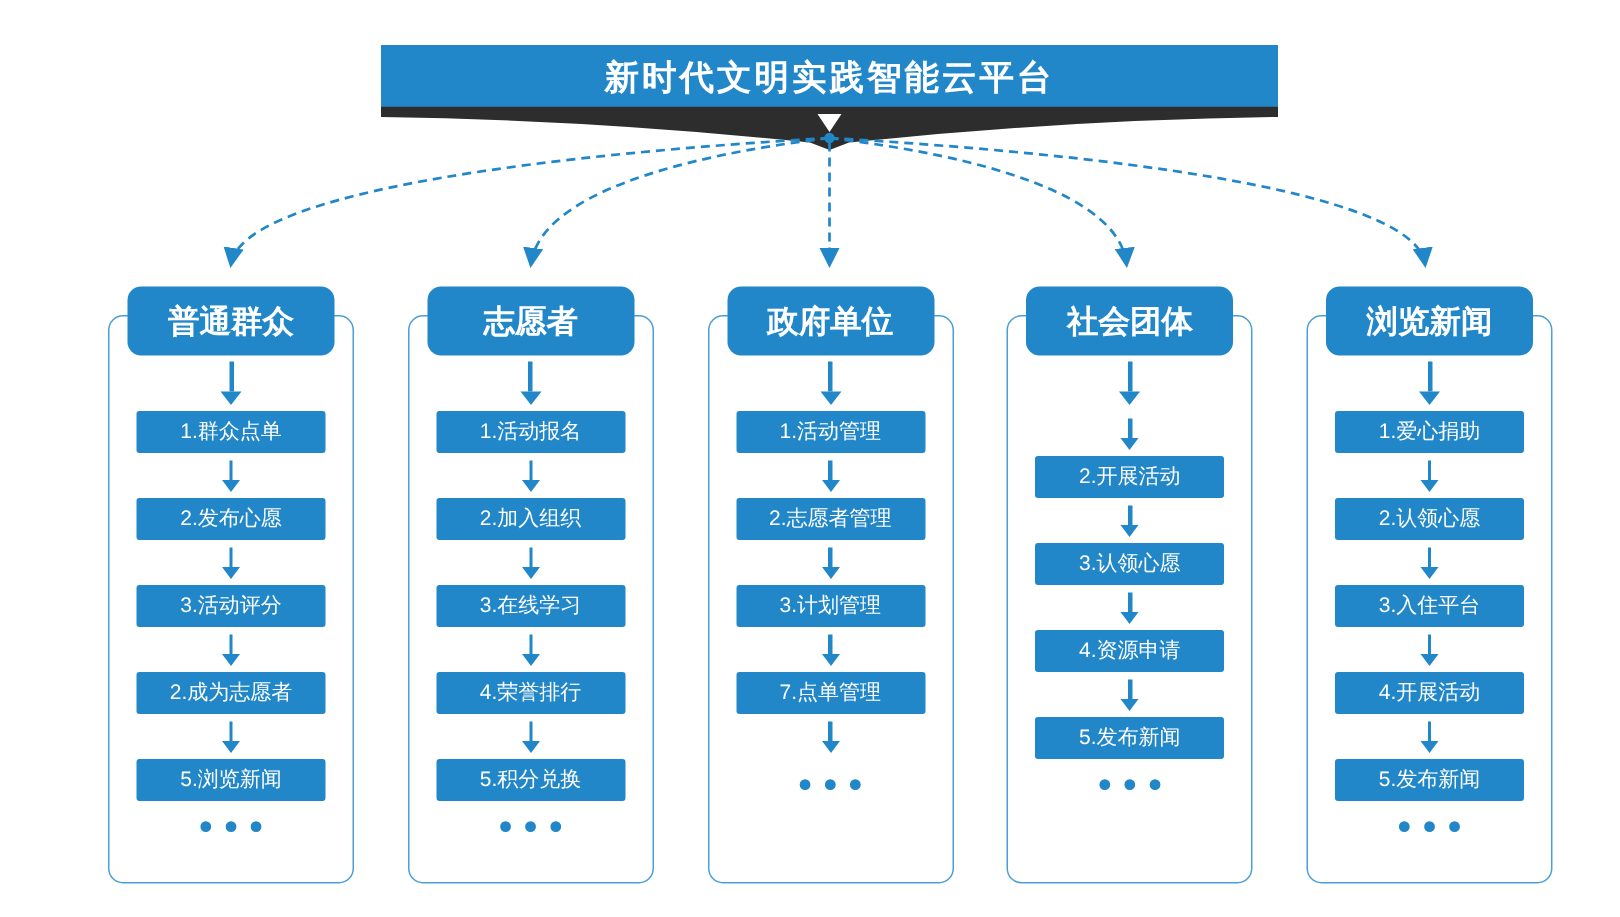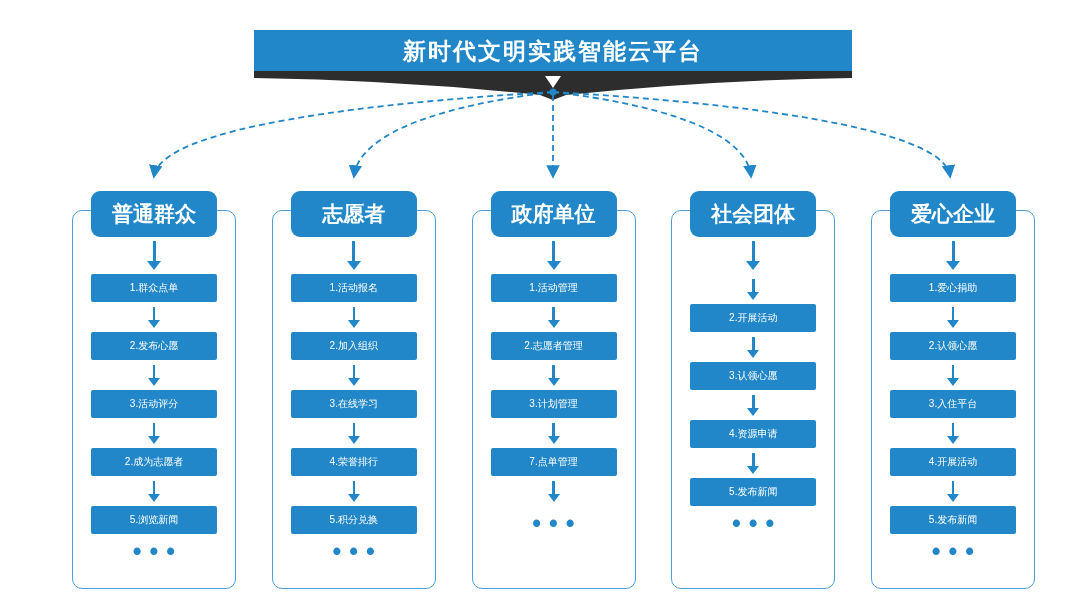--- a/index.html
+++ b/index.html
@@ -23,29 +23,29 @@
     position:absolute;left:0;top:191px;width:1080px;height:398px;
     display:flex;justify-content:space-between;
     padding-left:72px;padding-right:45px;box-sizing:border-box;
   }
   .col{position:relative;width:164px;height:398px;display:flex;flex-direction:column;align-items:center;}
   .frame{
     position:absolute;left:0;right:0;top:19px;bottom:0;
     border:1.5px solid #4a9fd8;border-radius:10px;background:#ffffff;
   }
   .hdr{
-    position:relative;z-index:2;width:126px;height:46px;border-radius:9px;
+    position:relative;z-index:2;width:138px;height:46px;border-radius:9px;
     background:#2187c8;display:flex;align-items:center;justify-content:center;
   }
   .hdr span{color:#ffffff;font-size:21px;font-weight:bold;white-space:nowrap;}
   .step{
     position:relative;z-index:2;width:126px;height:28px;border-radius:2px;
     background:#2187c8;display:flex;align-items:center;justify-content:center;
   }
-  .step span{color:#ffffff;font-size:10px;white-space:nowrap;}
+  .step span{color:#ffffff;font-size:14px;white-space:nowrap;}
   .arrow{
     position:relative;z-index:2;display:flex;flex-direction:column;
     align-items:center;justify-content:center;
   }
   .arrow .stem{display:block;width:2.5px;background:#2187c8;}
   .arrow .head{display:block;width:0;height:0;border-left:6px solid transparent;border-right:6px solid transparent;border-top:8px solid #2187c8;}
   .arrow.big{height:37px;}
   .arrow.big .stem{height:20px;width:3px;}
   .arrow.big .head{border-left-width:7px;border-right-width:7px;border-top-width:9px;}
   .arrow.mid{height:30px;}
@@ -247,21 +247,21 @@
         </div>
       <div class="step">
           <span>5.发布新闻</span>
         </div>
       <div class="dots">•••</div>
     </div>
 
     <div class="col">
       <div class="frame"></div>
       <div class="hdr">
-          <span>爱心企业</span>
+          <span>浏览新闻</span>
         </div>
       <div class="arrow big">
           <i class="stem"></i>
           <i class="head"></i>
         </div>
       <div class="step">
           <span>1.爱心捐助</span>
         </div>
       <div class="arrow mid">
           <i class="stem"></i>

